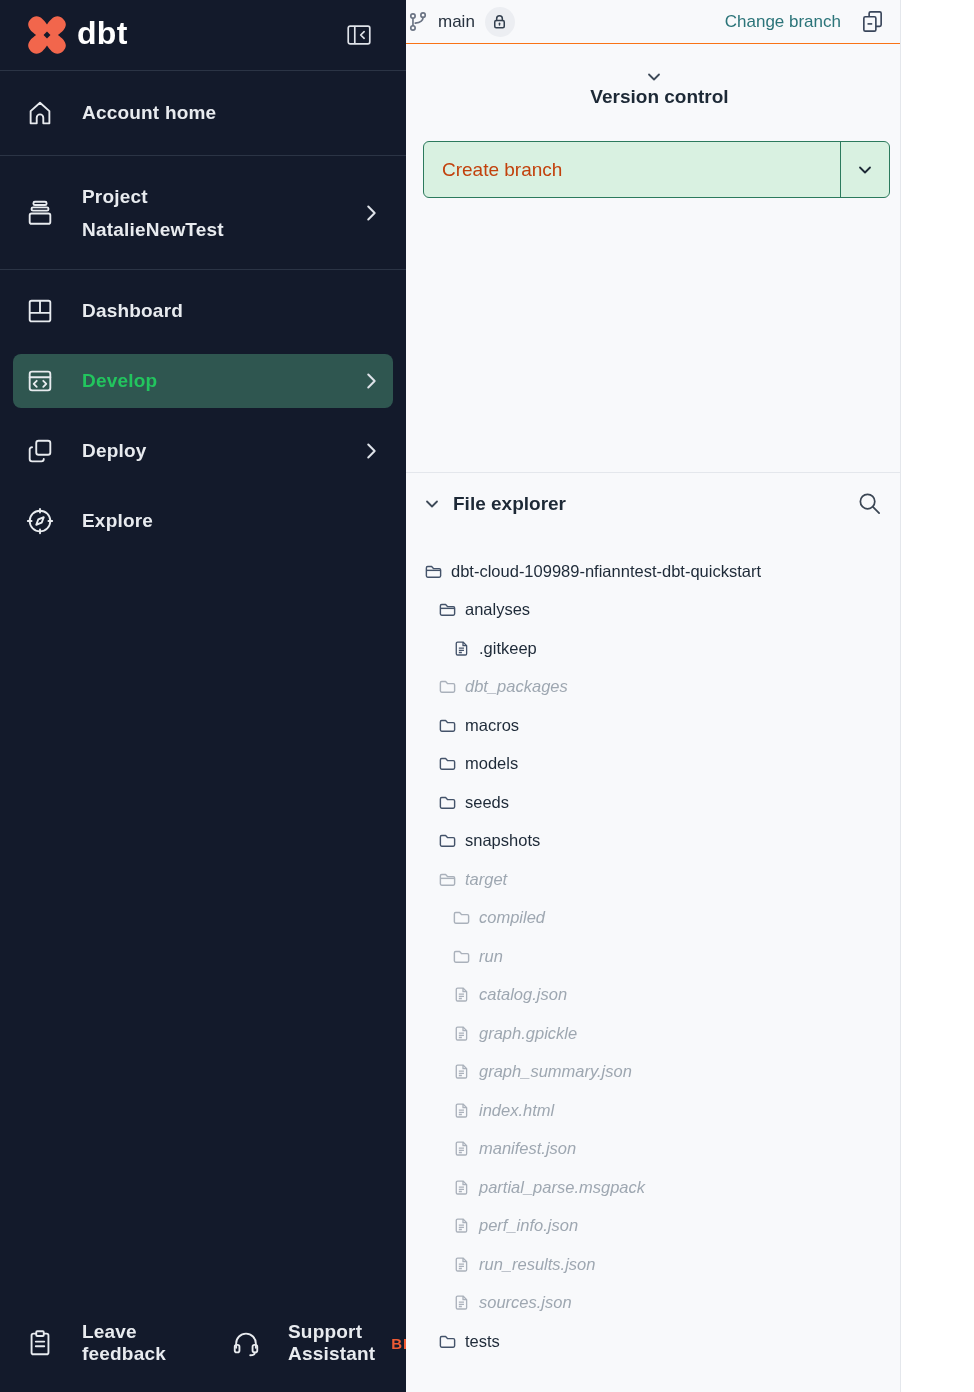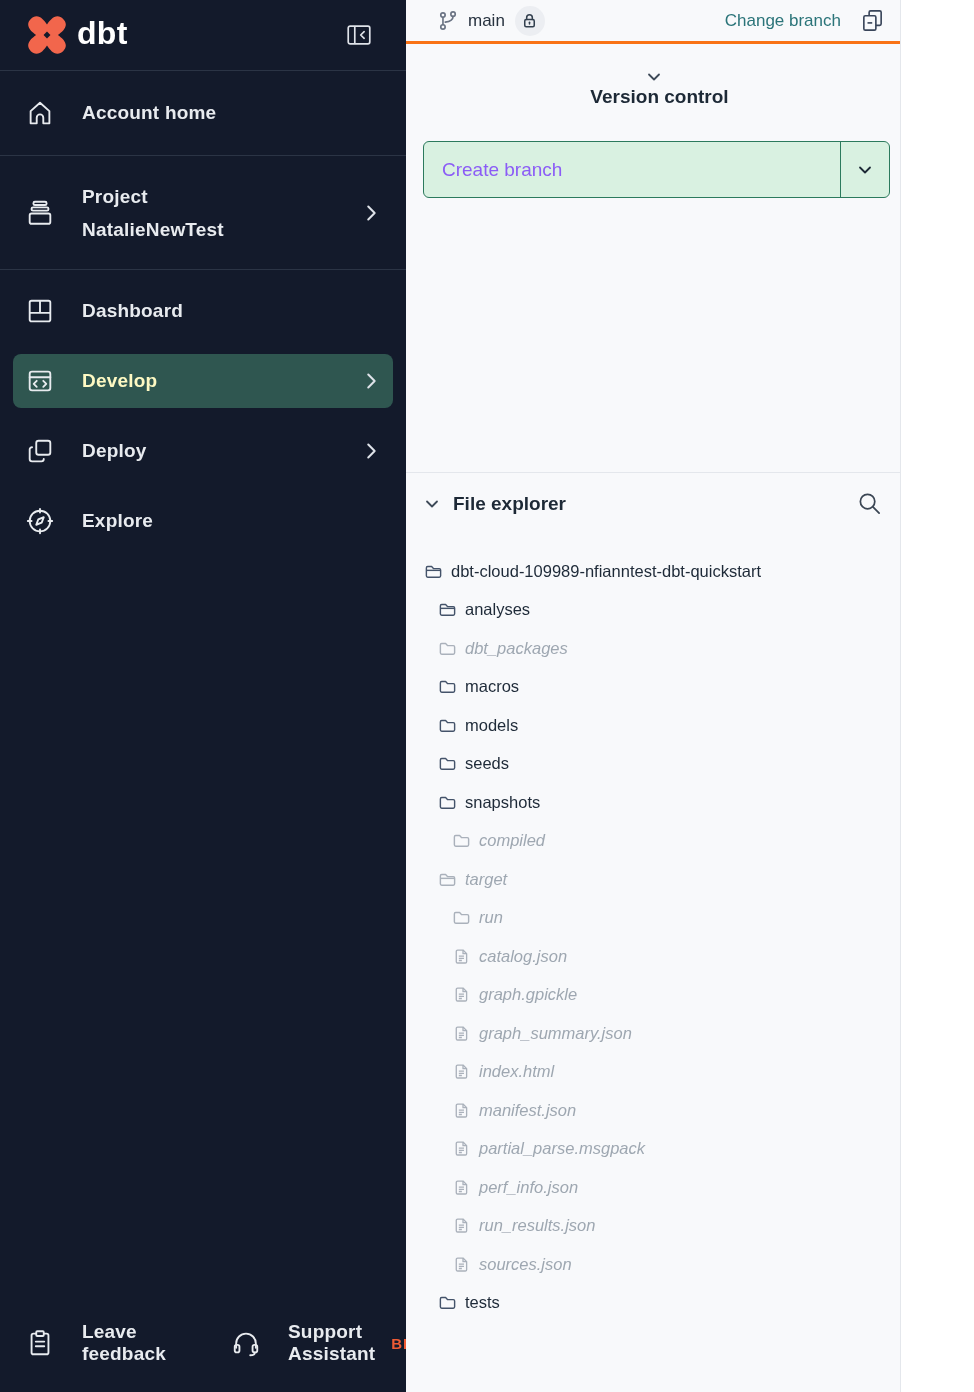--- a/index.html
+++ b/index.html
@@ -36,34 +36,34 @@
   .nav-label .subline { display:block; }
   .two-line { line-height:33px; }
   .nav-chevron { margin-left:auto; display:flex; color:#dfe3e9; }
 
   .nav-group { display:flex; flex-direction:column; gap:16px; margin-top:14px; }
   .nav-group .nav-item {
     height:54px; margin:0 13px; padding:0 11px; border-radius:8px;
     display:flex; align-items:center; cursor:pointer;
   }
   .nav-item.active { background:#2f5650; }
-  .nav-item.active .nav-label { color:#fef9c3; }
+  .nav-item.active .nav-label { color:#22c55e; }
 
   .nav-footer { margin-top:auto; display:flex; flex-direction:row; gap:16px; margin-bottom:22px; }
   .beta-badge { color:#ee5b34; font-size:15px; font-weight:700; letter-spacing:0.8px; margin-left:16px; }
 
   
   .panel {
     position:absolute; left:406px; top:0; width:495px; height:1392px;
     background:#f8f9fb; border-right:1px solid #e4e7ec;
     display:flex; flex-direction:column;
   }
   .panel-header {
-    flex:none; height:44px; border-bottom:3px solid #f97316;
-    display:flex; align-items:center; padding:0 15px 0 31px;
+    flex:none; height:44px; border-bottom:1px solid #f97316;
+    display:flex; align-items:center; padding:0 15px 0 1px;
   }
   .branch-icon { color:#6a7383; display:flex; }
   .branch-name { margin-left:9px; font-size:17px; color:#27323f; }
   .lock-pill {
     width:30px; height:30px; border-radius:50%; background:#eceef2;
     margin-left:10px; display:flex; align-items:center; justify-content:center; color:#323f4e;
   }
   .change-branch { margin-left:auto; color:#2b7479; font-size:17px; cursor:pointer; }
   .copy-btn { margin-left:19px; display:flex; color:#39455a; cursor:pointer; }
 
@@ -75,21 +75,21 @@
   .head-chevron { display:flex; color:#3e4a58; cursor:pointer; }
   .section-title { margin-left:12px; font-size:19px; font-weight:700; color:#1d2936; }
 
   .split-btn {
     margin-top:33px; width:467px; height:57px;
     background:#d9f1e1; border:1px solid #2c7a5d; border-radius:6px;
     display:flex; overflow:hidden; cursor:pointer;
   }
   .split-main {
     flex:1; display:flex; align-items:center; padding-left:18px;
-    font-size:19px; color:#8b5cf6; border-right:1px solid #2c7a5d;
+    font-size:19px; color:#c2410c; border-right:1px solid #2c7a5d;
   }
   .split-caret { width:48px; display:flex; align-items:center; justify-content:center; color:#1d2936; }
 
   .fe-section { flex:1; padding-top:18px; display:flex; flex-direction:column; overflow:hidden;justify-content:center; }
   .fe-head { flex:none; display:flex; align-items:center; padding:0 18px 0 17px; }
   .search-btn { margin-left:auto; display:flex; color:#3a4553; cursor:pointer; }
 
   .tree { margin-top:36px; flex:1; }
   .tree-row {
     height:38.5px; display:flex; align-items:center;
@@ -336,20 +336,30 @@
           </div>
           <div class="tree-row" style="padding-left: 32px;">
             <span class="tree-icon">
               <svg viewBox="0 0 20 20" fill="none" stroke="currentColor" stroke-width="1.5" stroke-linejoin="round">
                 <path d="M2.5 6.2 C2.5 5.4 3.1 4.8 3.9 4.8 H8 L10.2 7 H16.1 C16.9 7 17.5 7.6 17.5 8.4 V14.6 C17.5 15.4 16.9 16 16.1 16 H3.9 C3.1 16 2.5 15.4 2.5 14.6 Z"></path>
                 <path d="M2.5 8.8 H17.5"></path>
               </svg>
             </span>
             <span class="tree-label">analyses</span>
           </div>
+          <div class="tree-row" style="padding-left: 46px;">
+            <span class="tree-icon">
+              <svg viewBox="0 0 20 20" fill="none" stroke="currentColor" stroke-width="1.4" stroke-linejoin="round">
+                <path d="M5.9 3.2 H11.6 L15.4 7 V15.4 C15.4 16.2 14.8 16.8 14 16.8 H5.9 C5.1 16.8 4.5 16.2 4.5 15.4 V4.6 C4.5 3.8 5.1 3.2 5.9 3.2 Z"></path>
+                <path d="M11.6 3.2 V7 H15.4"></path>
+                <path d="M7.2 9.6 h5.4 M7.2 11.9 h5.4 M7.2 14.2 h3.2"></path>
+              </svg>
+            </span>
+            <span class="tree-label">.gitkeep</span>
+          </div>
           <div class="tree-row muted" style="padding-left: 32px;">
             <span class="tree-icon">
               <svg viewBox="0 0 20 20" fill="none" stroke="currentColor" stroke-width="1.5" stroke-linejoin="round">
                 <path d="M2.5 6.2 C2.5 5.4 3.1 4.8 3.9 4.8 H8 L10.2 7 H16.1 C16.9 7 17.5 7.6 17.5 8.4 V14.6 C17.5 15.4 16.9 16 16.1 16 H3.9 C3.1 16 2.5 15.4 2.5 14.6 Z"></path>
               </svg>
             </span>
             <span class="tree-label">dbt_packages</span>
           </div>
           <div class="tree-row" style="padding-left: 32px;">
             <span class="tree-icon">
@@ -376,36 +386,36 @@
             <span class="tree-label">seeds</span>
           </div>
           <div class="tree-row" style="padding-left: 32px;">
             <span class="tree-icon">
               <svg viewBox="0 0 20 20" fill="none" stroke="currentColor" stroke-width="1.5" stroke-linejoin="round">
                 <path d="M2.5 6.2 C2.5 5.4 3.1 4.8 3.9 4.8 H8 L10.2 7 H16.1 C16.9 7 17.5 7.6 17.5 8.4 V14.6 C17.5 15.4 16.9 16 16.1 16 H3.9 C3.1 16 2.5 15.4 2.5 14.6 Z"></path>
               </svg>
             </span>
             <span class="tree-label">snapshots</span>
           </div>
+          <div class="tree-row muted" style="padding-left: 32px;">
+            <span class="tree-icon">
+              <svg viewBox="0 0 20 20" fill="none" stroke="currentColor" stroke-width="1.5" stroke-linejoin="round">
+                <path d="M2.5 6.2 C2.5 5.4 3.1 4.8 3.9 4.8 H8 L10.2 7 H16.1 C16.9 7 17.5 7.6 17.5 8.4 V14.6 C17.5 15.4 16.9 16 16.1 16 H3.9 C3.1 16 2.5 15.4 2.5 14.6 Z"></path>
+                <path d="M2.5 8.8 H17.5"></path>
+              </svg>
+            </span>
+            <span class="tree-label">target</span>
+          </div>
           <div class="tree-row muted" style="padding-left: 46px;">
             <span class="tree-icon">
               <svg viewBox="0 0 20 20" fill="none" stroke="currentColor" stroke-width="1.5" stroke-linejoin="round">
                 <path d="M2.5 6.2 C2.5 5.4 3.1 4.8 3.9 4.8 H8 L10.2 7 H16.1 C16.9 7 17.5 7.6 17.5 8.4 V14.6 C17.5 15.4 16.9 16 16.1 16 H3.9 C3.1 16 2.5 15.4 2.5 14.6 Z"></path>
               </svg>
             </span>
             <span class="tree-label">compiled</span>
-          </div>
-          <div class="tree-row muted" style="padding-left: 32px;">
-            <span class="tree-icon">
-              <svg viewBox="0 0 20 20" fill="none" stroke="currentColor" stroke-width="1.5" stroke-linejoin="round">
-                <path d="M2.5 6.2 C2.5 5.4 3.1 4.8 3.9 4.8 H8 L10.2 7 H16.1 C16.9 7 17.5 7.6 17.5 8.4 V14.6 C17.5 15.4 16.9 16 16.1 16 H3.9 C3.1 16 2.5 15.4 2.5 14.6 Z"></path>
-                <path d="M2.5 8.8 H17.5"></path>
-              </svg>
-            </span>
-            <span class="tree-label">target</span>
           </div>
           <div class="tree-row muted" style="padding-left: 46px;">
             <span class="tree-icon">
               <svg viewBox="0 0 20 20" fill="none" stroke="currentColor" stroke-width="1.5" stroke-linejoin="round">
                 <path d="M2.5 6.2 C2.5 5.4 3.1 4.8 3.9 4.8 H8 L10.2 7 H16.1 C16.9 7 17.5 7.6 17.5 8.4 V14.6 C17.5 15.4 16.9 16 16.1 16 H3.9 C3.1 16 2.5 15.4 2.5 14.6 Z"></path>
               </svg>
             </span>
             <span class="tree-label">run</span>
           </div>
           <div class="tree-row muted" style="padding-left: 46px;">

